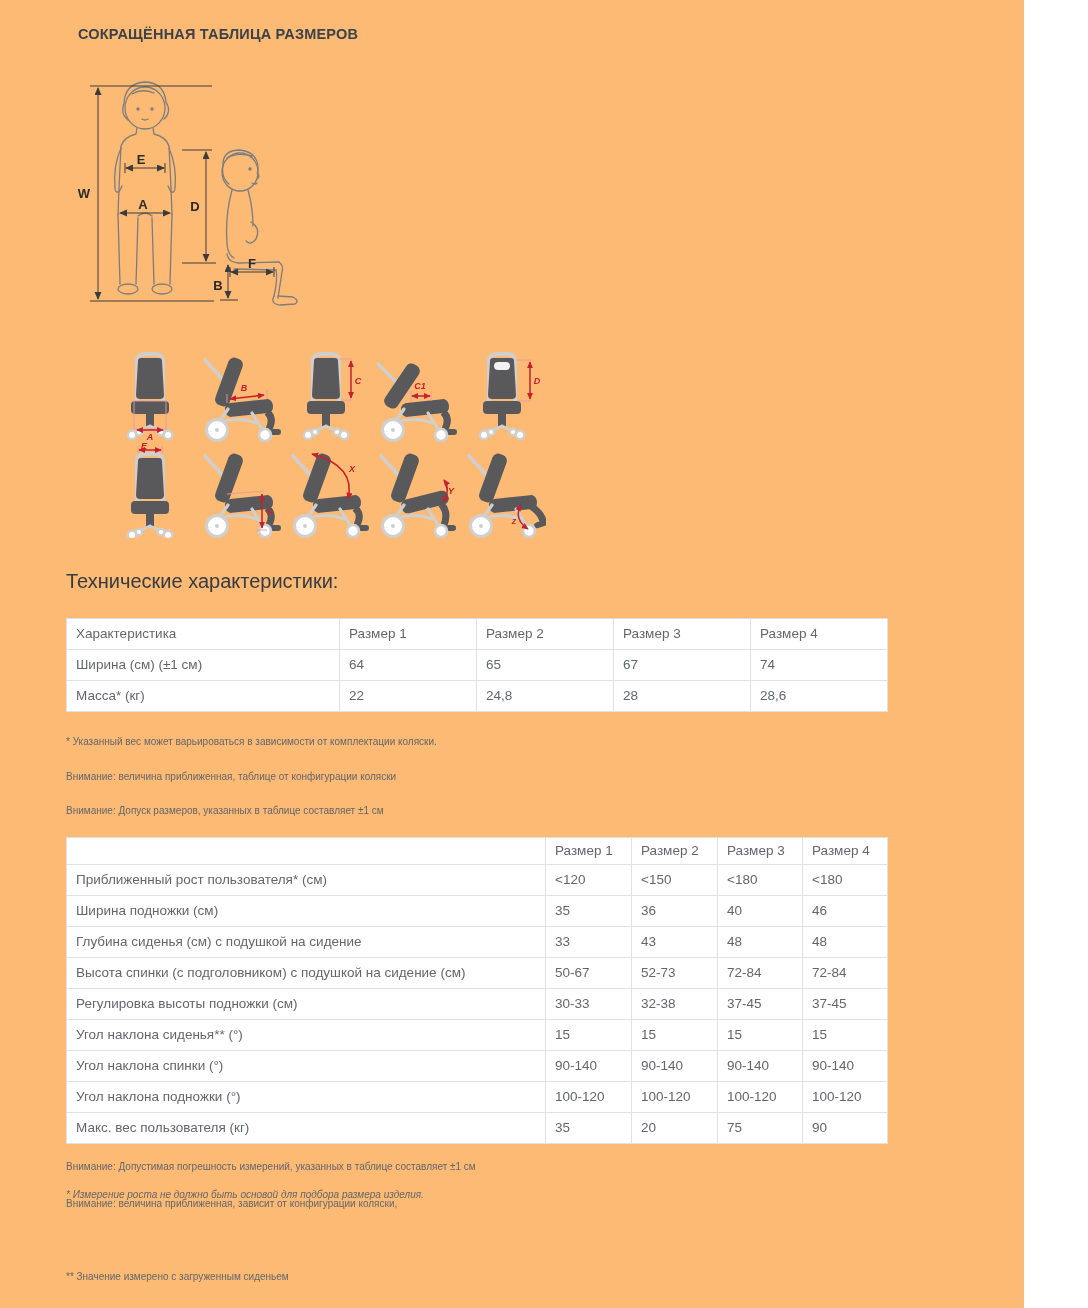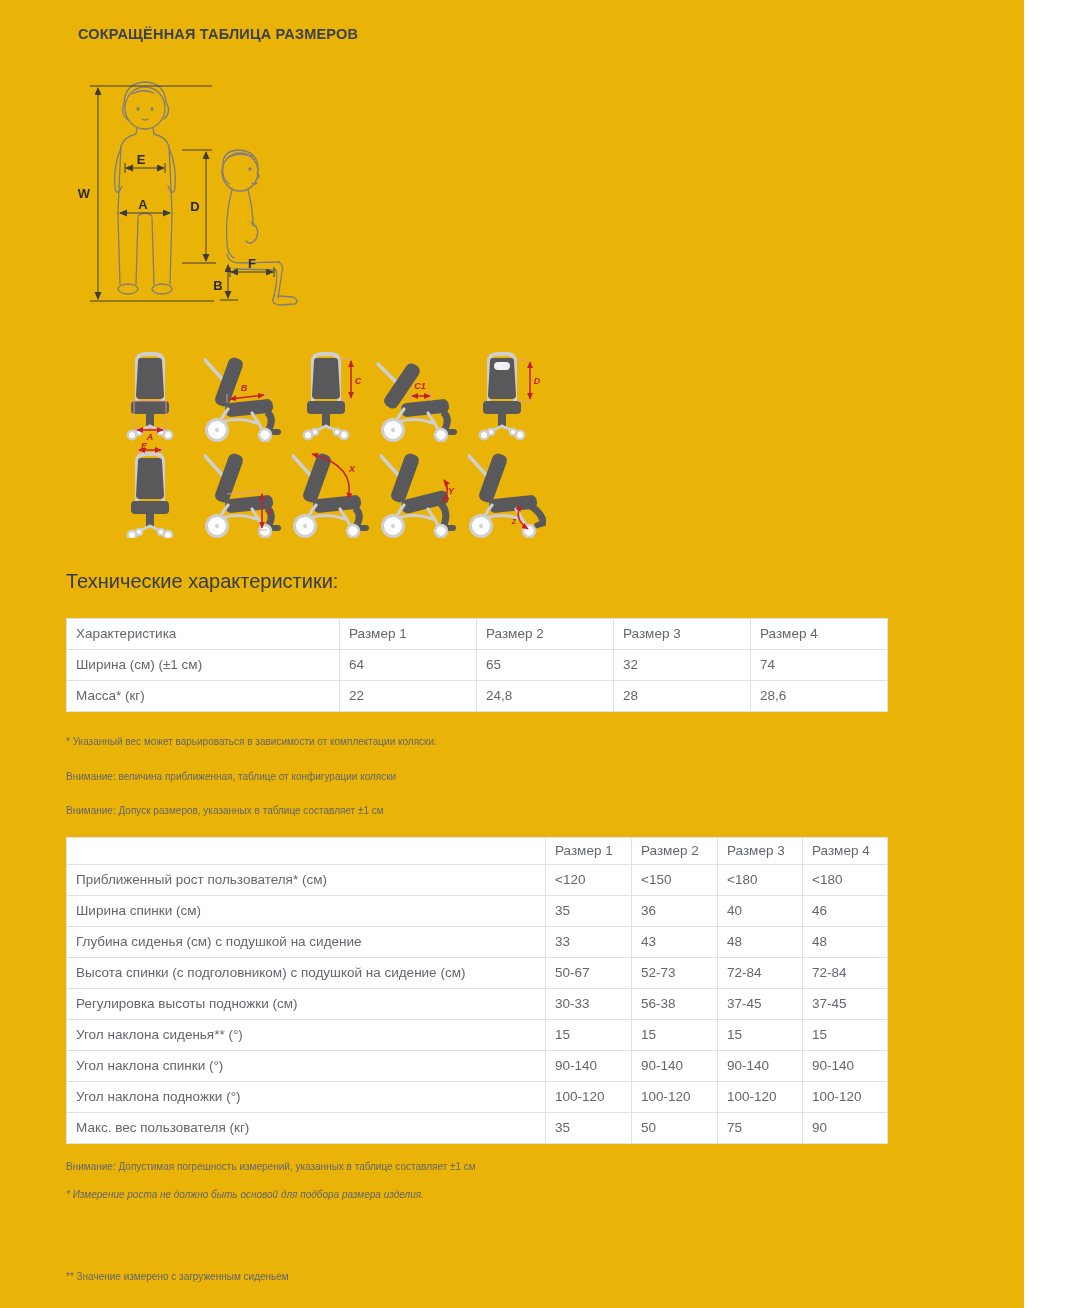--- a/index.html
+++ b/index.html
@@ -1,16 +1,16 @@
 <!DOCTYPE html>
 <html><head>
 <meta charset="utf-8">
 <style>
   html,body { margin:0; padding:0; background:#fff; }
-  .page { position:relative; width:1024px; height:1308px; background:#eab308;
+  .page { position:relative; width:1024px; height:1308px; background:#fdba74;
           font-family:"Liberation Sans",sans-serif; overflow:hidden; }
 
   .doc-title { position:absolute; left:78px; top:26px; font-size:14.5px; font-weight:bold;
                color:#3d424a; letter-spacing:.2px; }
   .section-heading { position:absolute; left:66px; top:570px; font-size:20px; font-weight:normal;
                color:#363b42; }
 
   
   .fig-children { position:absolute; left:62px; top:76px; }
   .chairs { position:absolute; left:106px; top:346px; display:grid;
@@ -277,21 +277,21 @@
         <th>Размер 2</th>
         <th>Размер 3</th>
         <th>Размер 4</th>
       </tr>
     </thead>
     <tbody>
       <tr>
         <td>Ширина (см) (±1 см)</td>
         <td>64</td>
         <td>65</td>
-        <td>32</td>
+        <td>67</td>
         <td>74</td>
       </tr>
       <tr>
         <td>Масса* (кг)</td>
         <td>22</td>
         <td>24,8</td>
         <td>28</td>
         <td>28,6</td>
       </tr>
     </tbody>
@@ -320,21 +320,21 @@
     </thead>
     <tbody>
       <tr>
         <td>Приближенный рост пользователя* (см)</td>
         <td>&lt;120</td>
         <td>&lt;150</td>
         <td>&lt;180</td>
         <td>&lt;180</td>
       </tr>
       <tr>
-        <td>Ширина спинки (см)</td>
+        <td>Ширина подножки (см)</td>
         <td>35</td>
         <td>36</td>
         <td>40</td>
         <td>46</td>
       </tr>
       <tr>
         <td>Глубина сиденья (см) с подушкой на сидение</td>
         <td>33</td>
         <td>43</td>
         <td>48</td>
@@ -343,21 +343,21 @@
       <tr>
         <td>Высота спинки (с подголовником) с подушкой на сидение (см)</td>
         <td>50-67</td>
         <td>52-73</td>
         <td>72-84</td>
         <td>72-84</td>
       </tr>
       <tr>
         <td>Регулировка высоты подножки (см)</td>
         <td>30-33</td>
-        <td>56-38</td>
+        <td>32-38</td>
         <td>37-45</td>
         <td>37-45</td>
       </tr>
       <tr>
         <td>Угол наклона сиденья** (°)</td>
         <td>15</td>
         <td>15</td>
         <td>15</td>
         <td>15</td>
       </tr>
@@ -371,24 +371,25 @@
       <tr>
         <td>Угол наклона подножки (°)</td>
         <td>100-120</td>
         <td>100-120</td>
         <td>100-120</td>
         <td>100-120</td>
       </tr>
       <tr>
         <td>Макс. вес пользователя (кг)</td>
         <td>35</td>
-        <td>50</td>
+        <td>20</td>
         <td>75</td>
         <td>90</td>
       </tr>
     </tbody>
   </table>
 
   <div class="note b1">Внимание: Допустимая погрешность измерений, указанных в таблице составляет ±1 см</div>
+  <div class="note b2">Внимание: величина приближенная, зависит от конфигурации коляски,</div>
   <div class="note b3">* Измерение роста не должно быть основой для подбора размера изделия.</div>
   <div class="note b4">** Значение измерено с загруженным сиденьем</div>
 
 </div>
 
 </body></html>

